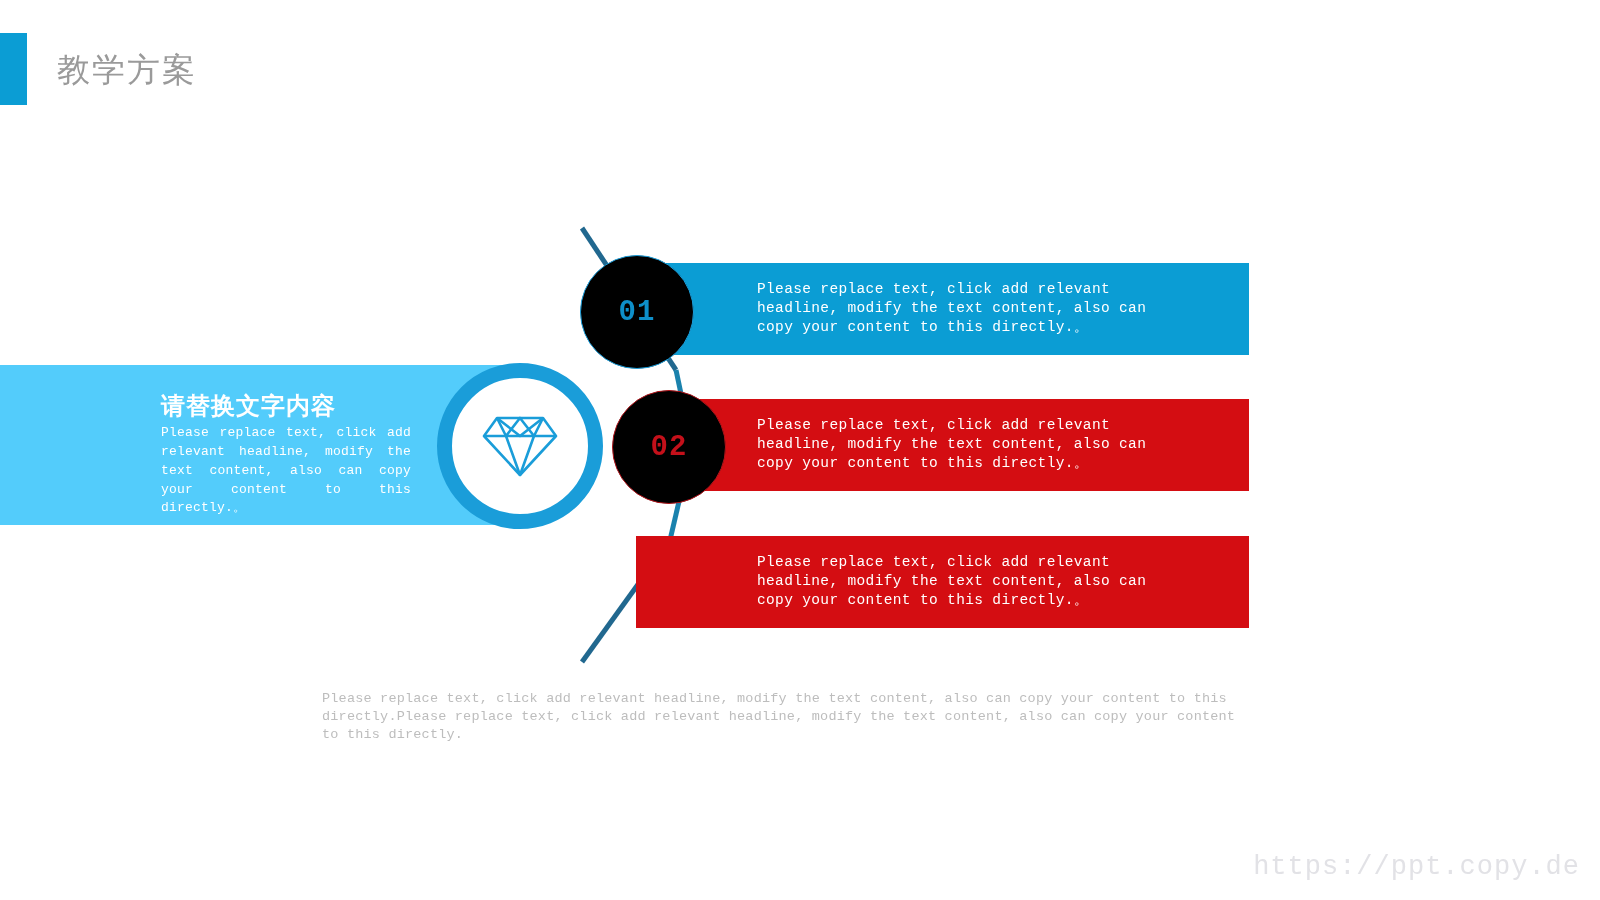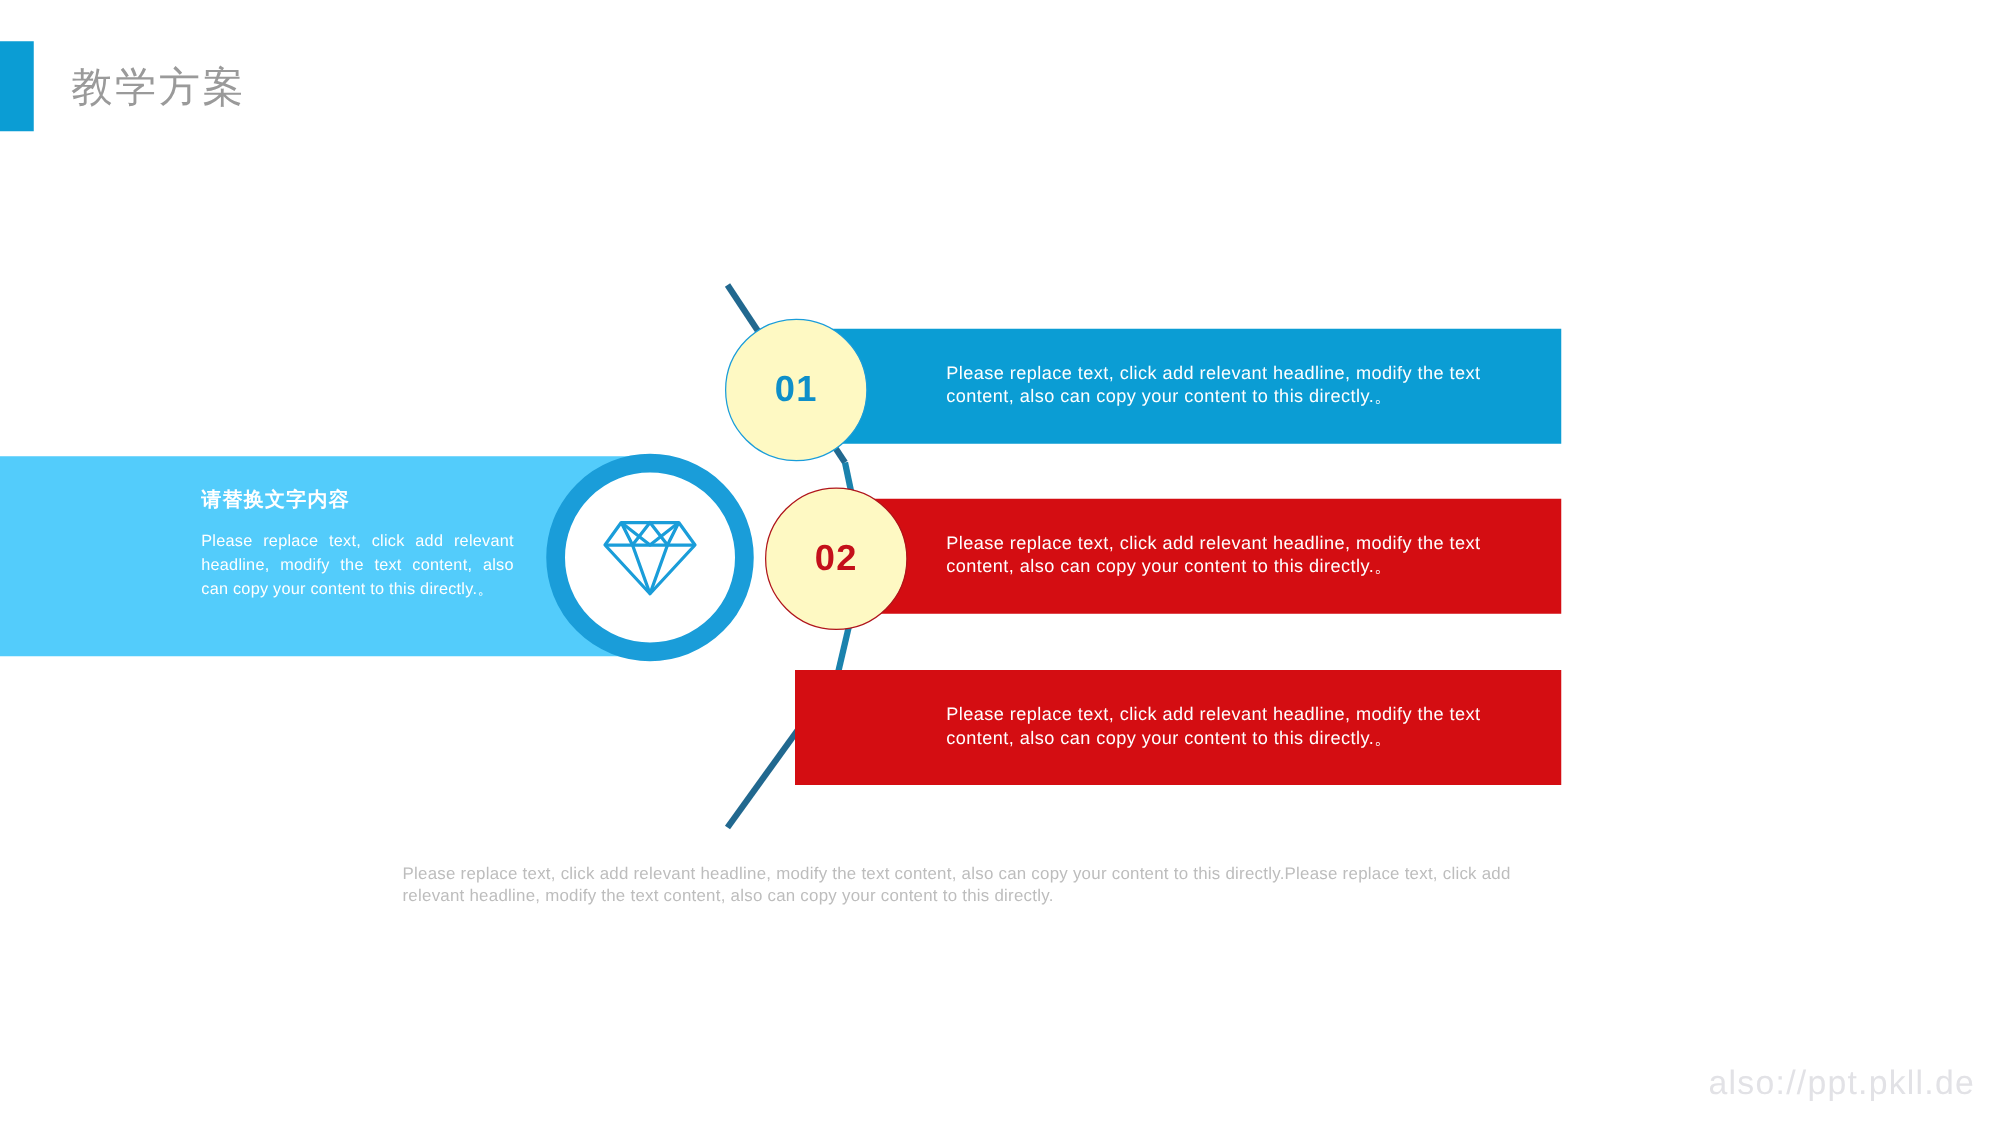--- a/index.html
+++ b/index.html
@@ -9,20 +9,21 @@
   }
   body {
     font-family: "Liberation Sans", sans-serif;
   }
   #slide {
     position: relative;
     width: 1600px;
     height: 900px;
     background: #ffffff;
     overflow: hidden;
+    font-family: Liberation Mono, monospace;
   }
 
   
   .header-accent-bar {
     position: absolute;
     left: 0;
     top: 33px;
     width: 27px;
     height: 72px;
     background: #0b9dd4;
@@ -78,21 +79,21 @@
     width: 430px;
   }
   .row-1 .row-text { left: 121px; }
   .row-2 .row-text { left: 89px; }
   .row-3 .row-text { left: 121px; }
 
   
   .num-circle {
     position: absolute;
     border-radius: 50%;
-    background: #fef9c3;
+    background: #000000;
     display: flex;
     align-items: center;
     justify-content: center;
     font-size: 29px;
     font-weight: bold;
     letter-spacing: 1px;
   }
   .num-1 {
     left: 580px; top: 255px;
     width: 112px; height: 112px;
@@ -120,21 +121,21 @@
     top: 365px;
     width: 520px;
     height: 160px;
     background: #53ccfb;
   }
   .left-panel-title {
     position: absolute;
     left: 161px;
     top: 390px;
     color: #ffffff;
-    font-size: 16px;
+    font-size: 24px;
     font-weight: bold;
     letter-spacing: 1px;
     white-space: nowrap;
   }
   .left-panel-body {
     position: absolute;
     left: 161px;
     top: 424px;
     width: 250px;
     color: #ffffff;
@@ -228,15 +229,15 @@
   </div>
 
   <div class="row row-3">
     <div class="row-bar bar-red"></div>
     <div class="row-text">Please replace text, click add relevant headline, modify the text content, also can copy your content to this directly.。</div>
   </div>
   <div class="num-circle num-2">02</div>
 
   <div class="bottom-paragraph">Please replace text, click add relevant headline, modify the text content, also can copy your content to this directly.Please replace text, click add relevant headline, modify the text content, also can copy your content to this directly.</div>
 
-  <div class="watermark">also://ppt.pkll.de</div>
+  <div class="watermark">https://ppt.copy.de</div>
 
 </div>
 
 </body></html>

